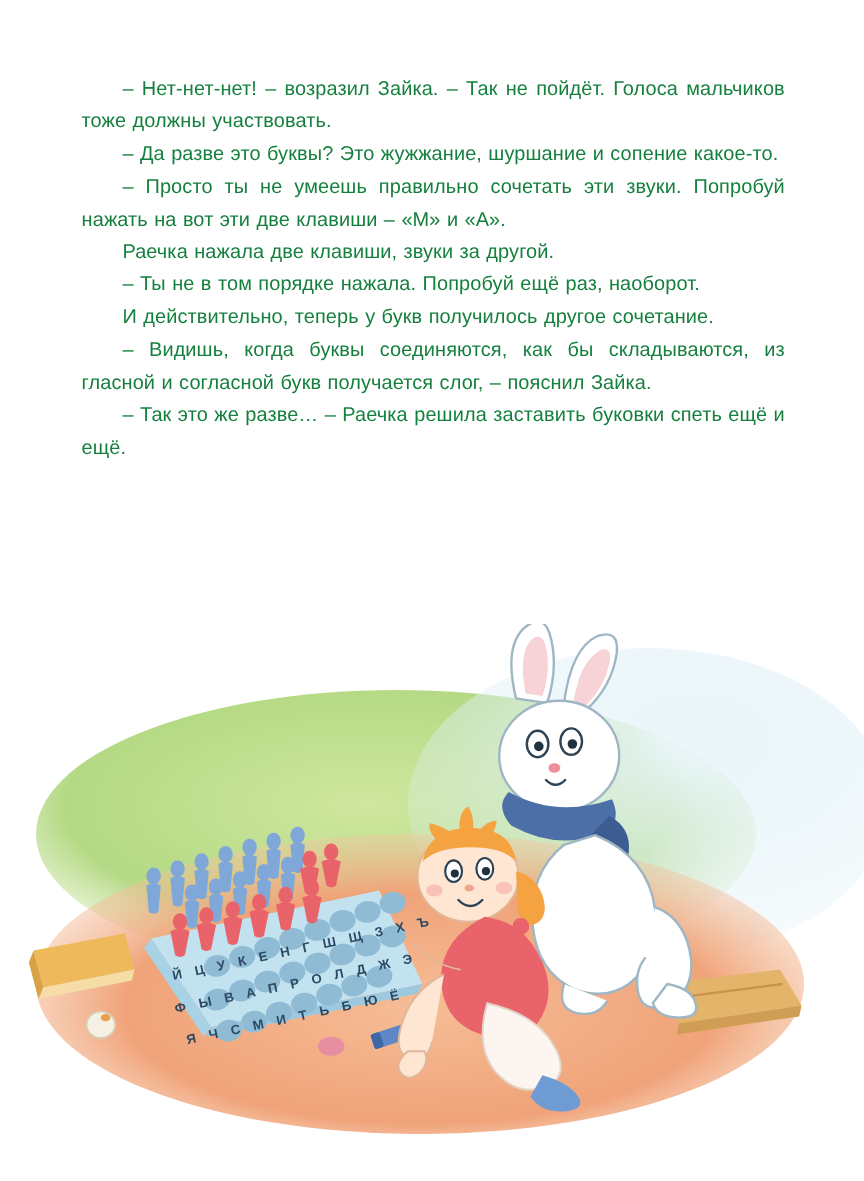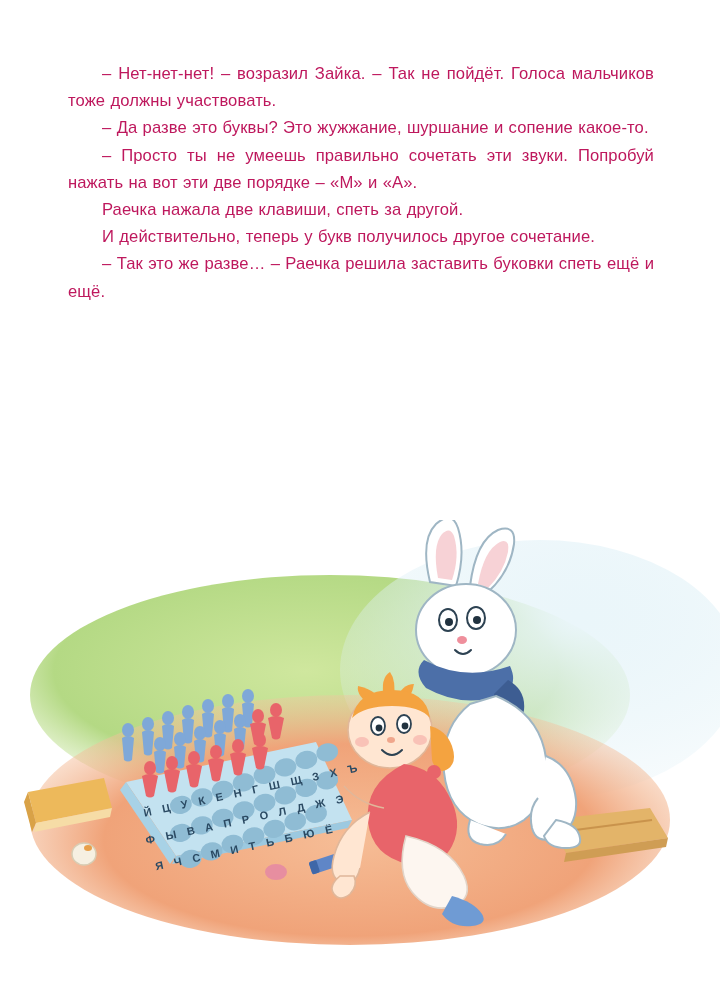--- a/index.html
+++ b/index.html
@@ -27,21 +27,21 @@
     width: 586px;
   }
   .para {
     margin: 0;
     font-size: 16.6px;
     line-height: 27.2px;
     text-align: justify;
     text-justify: inter-word;
     letter-spacing: 0.1px;
     word-spacing: 0.6px;
-    color: #be185d;
+    color: #15803d;
     text-indent: 34px;
   }
   
   .illustration {
     position: absolute;
     left: 0;
     top: 520px;
     width: 720px;
     height: 440px;
   }
@@ -52,23 +52,25 @@
   }
 </style>
 </head>
 <body>
 
 <div class="page">
 
   <div class="text-block">
     <p class="para">– Нет-нет-нет! – возразил Зайка. – Так не пойдёт. Голоса мальчиков тоже должны участвовать.</p>
     <p class="para">– Да разве это буквы? Это жужжание, шуршание и сопение какое-то.</p>
-    <p class="para">– Просто ты не умеешь правильно сочетать эти звуки. Попробуй нажать на вот эти две порядке – «М» и «А».</p>
-    <p class="para">Раечка нажала две клавиши, спеть за другой.</p>
+    <p class="para">– Просто ты не умеешь правильно сочетать эти звуки. Попробуй нажать на вот эти две клавиши – «М» и «А».</p>
+    <p class="para">Раечка нажала две клавиши, звуки за другой.</p>
+    <p class="para">– Ты не в том порядке нажала. Попробуй ещё раз, наоборот.</p>
     <p class="para">И действительно, теперь у букв получилось другое сочетание.</p>
+    <p class="para">– Видишь, когда буквы соединяются, как бы складываются, из гласной и согласной букв получается слог, – пояснил Зайка.</p>
     <p class="para">– Так это же разве… – Раечка решила заставить буковки спеть ещё и ещё.</p>
   </div>
 
   <div class="illustration">
     <svg class="ill-svg" viewBox="0 0 720 440" xmlns="http://www.w3.org/2000/svg">
       <defs>
         <radialGradient id="groundGrad" cx="50%" cy="58%" r="62%">
           <stop offset="0%" stop-color="#f6bd96"></stop>
           <stop offset="62%" stop-color="#f0a379"></stop>
           <stop offset="100%" stop-color="#f6c9a8" stop-opacity="0.25"></stop>

